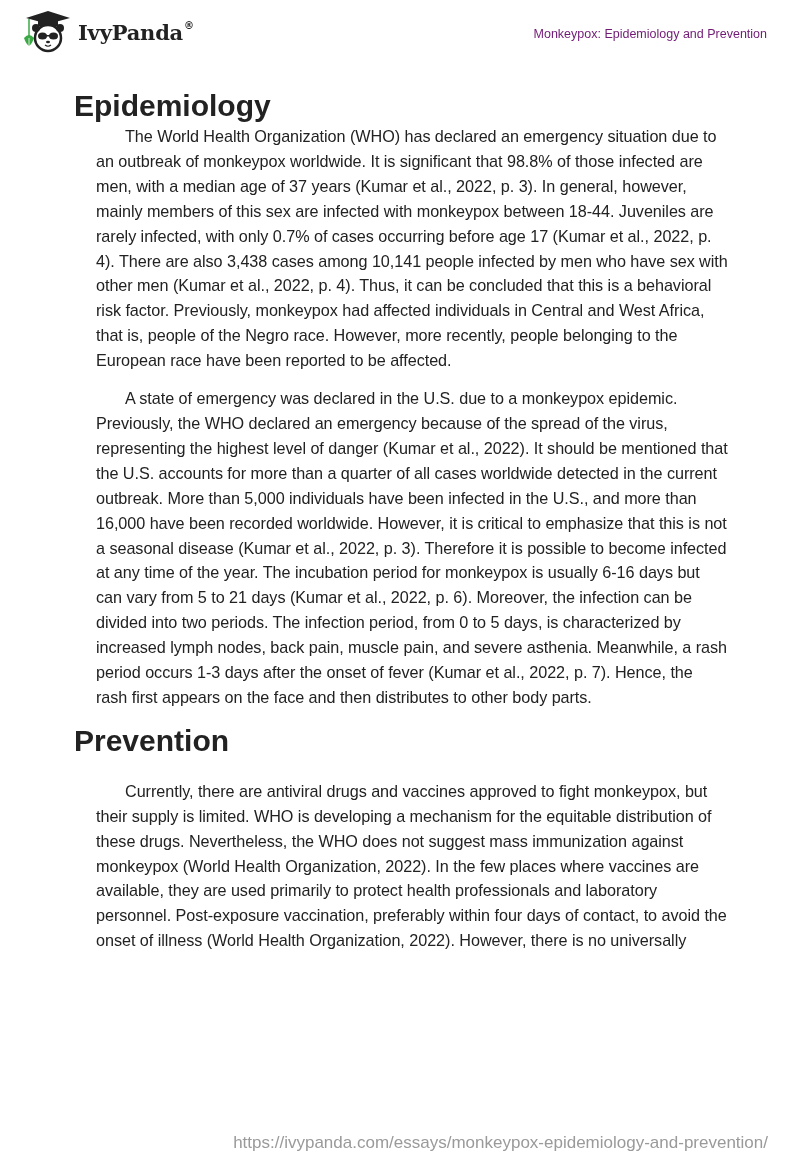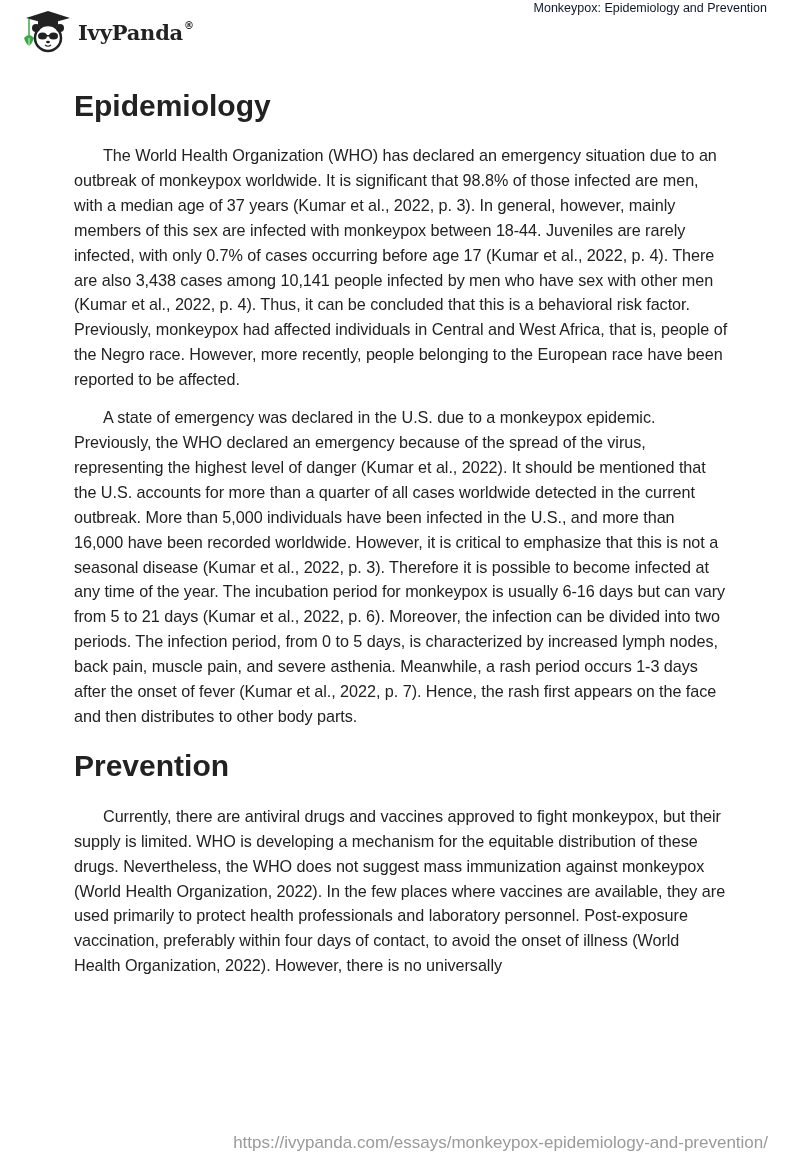--- a/index.html
+++ b/index.html
@@ -50,56 +50,56 @@
       font-size: 10px;
       font-weight: bold;
       vertical-align: super;
       position: relative;
       top: -3px;
       margin-left: 1px;
     }
     .doc-title {
       position: absolute;
       right: 33px;
-      top: 1px;
+      top: 27px;
       font-size: 12.5px;
-      color: #0f172a;
+      color: #701a75;
     }
     .content {
       position: absolute;
       left: 74px;
       top: 71px;
       width: 654px;
     }
     p {
       margin: 0;
       font-size: 16.2px;
       line-height: 24.9px;
       color: #222222;
       letter-spacing: -0.05px;
     }
     p.indent {
       text-indent: 29px;
+      margin-left: 22px;
     }
     .gap {
       height: 13px;
     }
     h2 {
       margin: 0;
       font-size: 30px;
       font-weight: bold;
       color: #222222;
       line-height: 36px;
     }
     #h-epi {
       margin-top: 17px;
-      margin-bottom: 19px;
     }
     #h-prev {
-      margin-top: 19px;
+      margin-top: 13px;
       margin-bottom: 20px;
     }
     .footer-url {
       position: absolute;
       right: 32px;
       top: 1133px;
       font-size: 17px;
       color: #9a9a9a;
     }
   </style>

